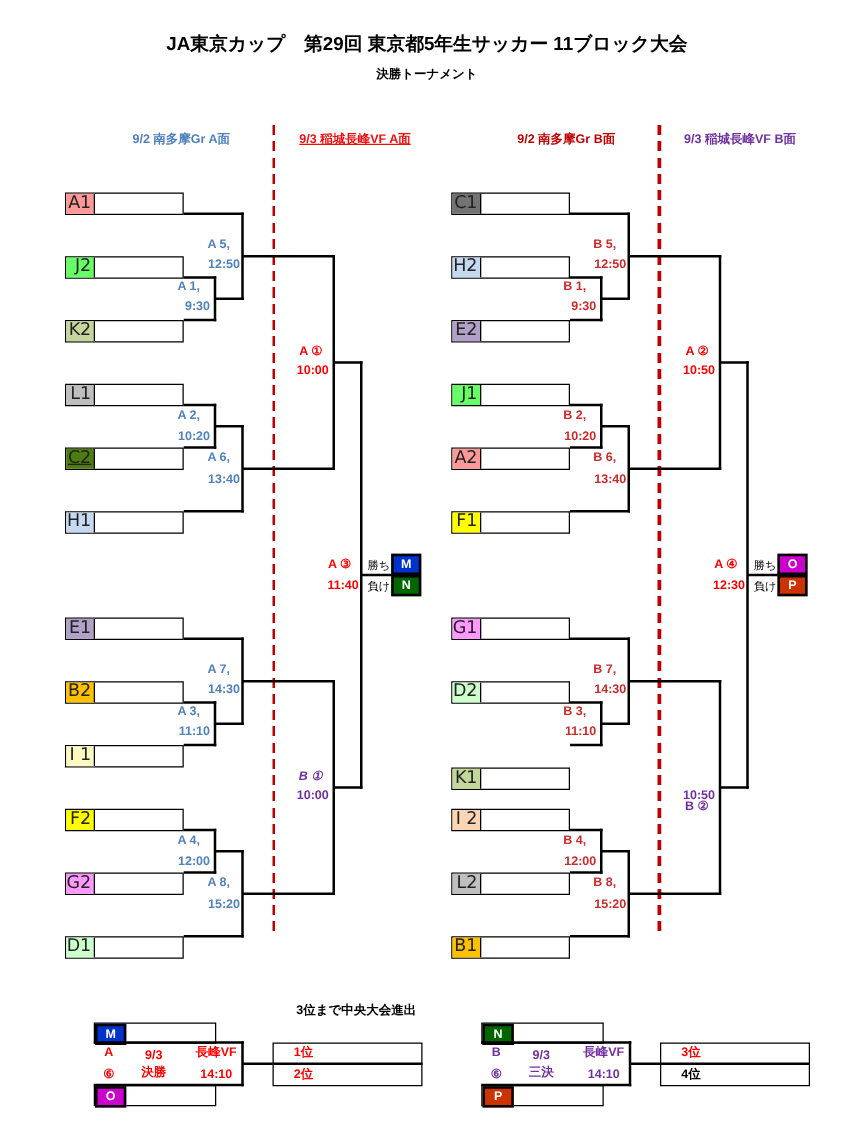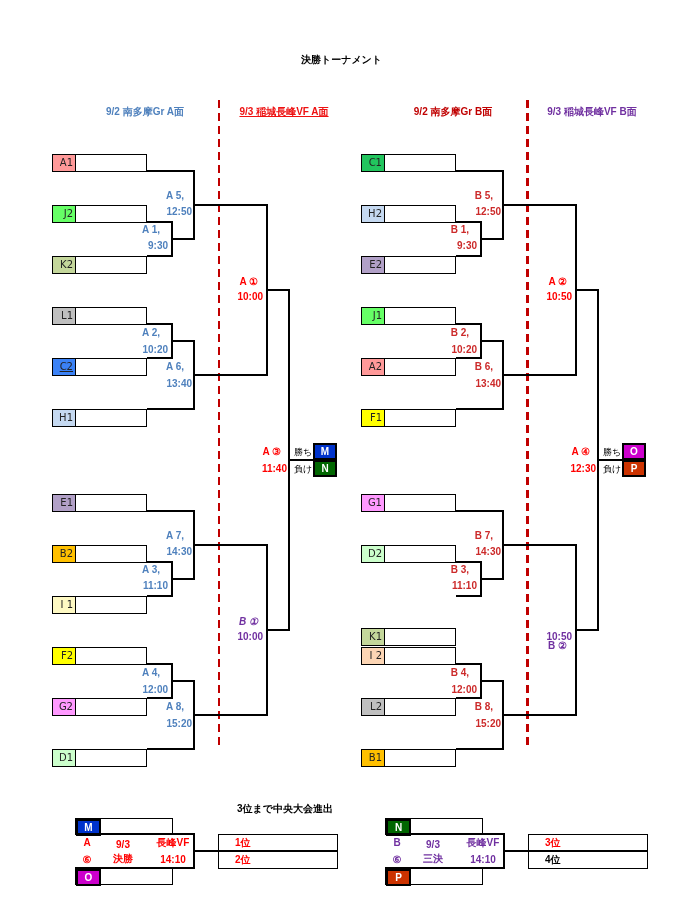--- a/index.html
+++ b/index.html
@@ -26,21 +26,21 @@
   .dash.thin { width: 1.5px; }
   .dash.thick { width: 2.5px; }
   .ln { position: absolute; background: #000; }
   .team {
     position: absolute; width: 95px; height: 18px; box-sizing: border-box;
     border: 1.5px solid #000; background: #fff;
   }
   .team .sw {
     position: absolute; left: 0; top: 0; bottom: 0; width: 23px; box-sizing: border-box;
     border-right: 1px solid #000; text-align: right; padding-right: 2px;
-    font-family: "DejaVu Sans", sans-serif; font-size: 10px; line-height: 15px; color: #222;
+    font-family: "DejaVu Sans", sans-serif; font-size: 14px; line-height: 15px; color: #222;
   }
   .lbl {
     position: absolute; font-size: 10px; font-weight: bold; line-height: 14px; white-space: nowrap;
   }
   .wl {
     position: absolute; font-size: 9px; line-height: 12px; white-space: nowrap; color: #000;
   }
   .code {
     position: absolute; width: 24px; height: 17px; box-sizing: border-box;
     border: 2px solid #000; color: #fff; font-weight: bold; font-size: 10px;
@@ -63,20 +63,21 @@
     white-space: nowrap; text-align: center; width: 50px; margin-left: -25px;
   }
   .rtxt {
     position: absolute; font-size: 10px; font-weight: bold; line-height: 14px; white-space: nowrap;
   }
 </style>
 </head>
 <body>
 
 <div id="page">
+  <div class="title">JA東京カップ　第29回 東京都5年生サッカー 11ブロック大会</div>
   <div class="subtitle">決勝トーナメント</div>
 
   <div class="colhead" style="left: 145px; color: rgb(79, 129, 189);">9/2 南多摩Gr A面</div>
   <div class="colhead" style="left: 284px; color: rgb(238, 17, 17); text-decoration: underline;">9/3 稲城長峰VF A面</div>
   <div class="colhead" style="left: 453px; color: rgb(192, 0, 0);">9/2 南多摩Gr B面</div>
   <div class="colhead" style="left: 592px; color: rgb(112, 48, 160);">9/3 稲城長峰VF B面</div>
 
   <div class="dash thin" style="left:218px"></div>
   <div class="dash thick" style="left:526px"></div>
 
@@ -87,21 +88,21 @@
     <div class="team" style="left: 52px; top: 205px; text-decoration: underline;">
       <div class="sw" style="background: rgb(102, 255, 102);">J2</div>
     </div>
     <div class="team" style="left: 52px; top: 256px;">
       <div class="sw" style="background: rgb(196, 215, 155);">K2</div>
     </div>
     <div class="team" style="left: 52px; top: 307px;">
       <div class="sw" style="background: rgb(191, 191, 191);">L1</div>
     </div>
     <div class="team" style="left: 52px; top: 358px;">
-      <div class="sw" style="background: #3b82f6; text-decoration: underline;">C2</div>
+      <div class="sw" style="background: #4d7c0f; text-decoration: underline;">C2</div>
     </div>
     <div class="team" style="left: 52px; top: 409px;">
       <div class="sw" style="background: rgb(197, 217, 241);">H1</div>
     </div>
     <div class="team" style="left: 52px; top: 494px;">
       <div class="sw" style="background: rgb(177, 160, 199);">E1</div>
     </div>
     <div class="team" style="left: 52px; top: 545px;">
       <div class="sw" style="background: rgb(255, 192, 0);">B2</div>
     </div>
@@ -171,21 +172,21 @@
     <div class="lbl" style="right: 420px; top: 630px; color: rgb(112, 48, 160);">10:00</div>
     <div class="ln" style="left: 288.25px; top: 289.25px; width: 1.5px; height: 341.5px;"></div>
     <div class="ln" style="left: 289px; top: 459.25px; width: 24.75px; height: 1.5px;"></div>
     <div class="lbl" style="right: 402px; top: 445px; color: rgb(255, 0, 0);">A ③</div>
     <div class="lbl" style="right: 396px; top: 462px; color: rgb(255, 0, 0);">11:40</div>
     <div class="wl" style="left: 294px; top: 446px;">勝ち</div>
     <div class="wl" style="left: 294px; top: 463px;">負け</div>
     <div class="code" style="left: 313px; top: 443px; background: rgb(0, 51, 204);">M</div>
     <div class="code" style="left: 313px; top: 460px; background: rgb(0, 102, 0);">N</div>
     <div class="team" style="left: 361px; top: 154px;">
-      <div class="sw" style="background: #22c55e;">C1</div>
+      <div class="sw" style="background: #737373;">C1</div>
     </div>
     <div class="team" style="left: 361px; top: 205px;">
       <div class="sw" style="background: rgb(197, 217, 241);">H2</div>
     </div>
     <div class="team" style="left: 361px; top: 256px;">
       <div class="sw" style="background: rgb(177, 160, 199);">E2</div>
     </div>
     <div class="team" style="left: 361px; top: 307px;">
       <div class="sw" style="background: rgb(102, 255, 102);">J1</div>
     </div>
@@ -194,21 +195,21 @@
     </div>
     <div class="team" style="left: 361px; top: 409px;">
       <div class="sw" style="background: rgb(255, 255, 0);">F1</div>
     </div>
     <div class="team" style="left: 361px; top: 494px;">
       <div class="sw" style="background: rgb(255, 153, 255);">G1</div>
     </div>
     <div class="team" style="left: 361px; top: 545px;">
       <div class="sw" style="background: rgb(204, 255, 204);">D2</div>
     </div>
-    <div class="team" style="left: 361px; top: 628px; padding-left: 28px;">
+    <div class="team" style="left: 361px; top: 614px; padding-left: 28px;">
       <div class="sw" style="background: rgb(196, 215, 155);">K1</div>
     </div>
     <div class="team" style="left: 361px; top: 647px;">
       <div class="sw" style="background: rgb(252, 213, 180);">I 2</div>
     </div>
     <div class="team" style="left: 361px; top: 698px;">
       <div class="sw" style="background: rgb(191, 191, 191);">L2</div>
     </div>
     <div class="team" style="left: 361px; top: 749px;">
       <div class="sw" style="background: rgb(255, 192, 0);">B1</div>

